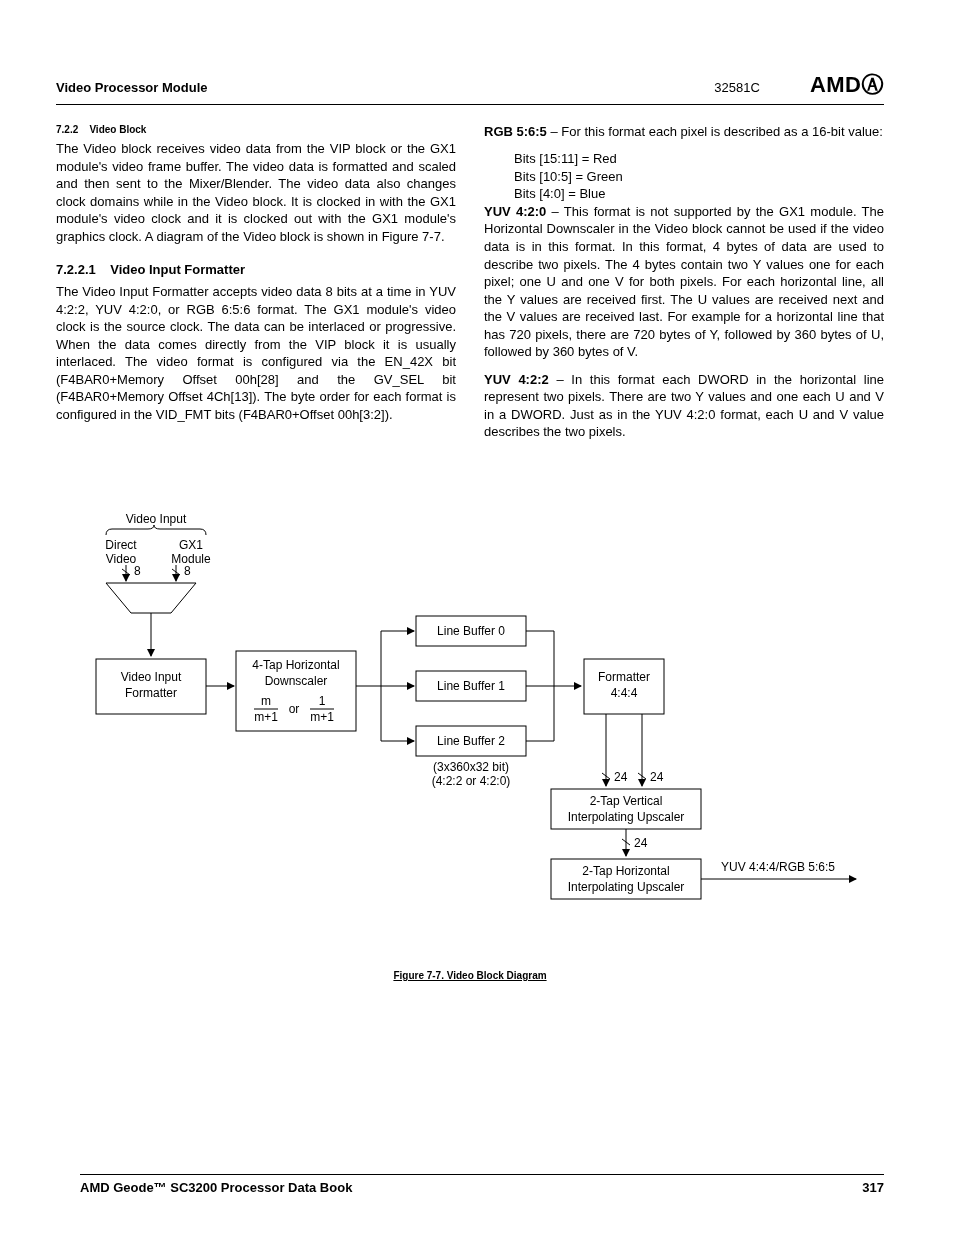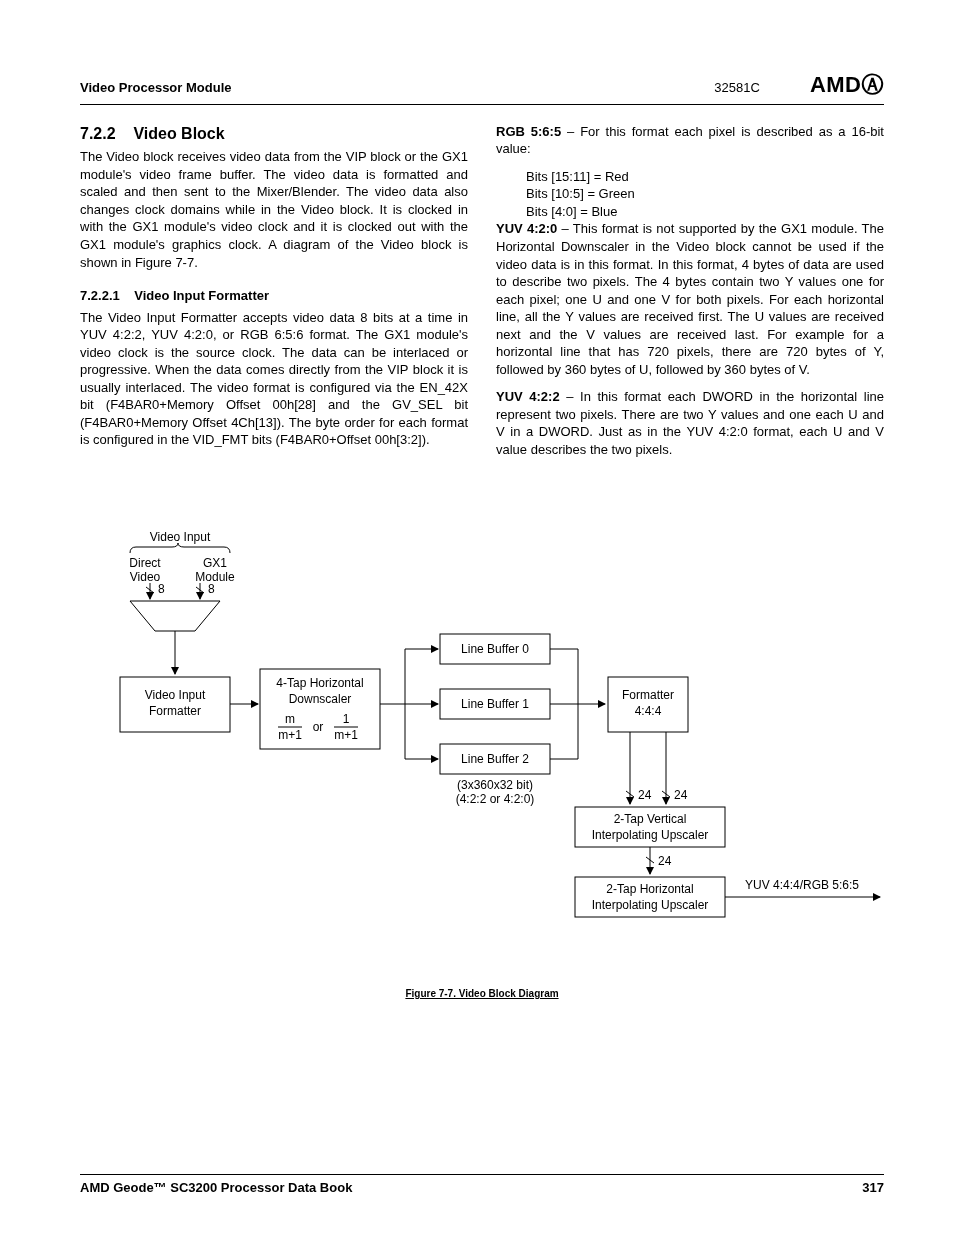--- a/index.html
+++ b/index.html
@@ -6,21 +6,21 @@
     font-family: Arial, Helvetica, sans-serif;
     font-size: 13px;
     line-height: 1.35;
     color: #000;
     background: #fff;
     margin: 0;
     padding: 0;
     width: 954px;
   }
   .page {
-    padding: 70px 70px 40px 80px;
+    padding: 70px 70px 40px 56px;
     box-sizing: border-box;
     min-height: 1235px;
     position: relative;
   }
   .header {
     display: flex;
     justify-content: space-between;
     align-items: baseline;
     border-bottom: 1px solid #000;
     padding-bottom: 4px;
@@ -38,21 +38,21 @@
   .logo-tail { font-size: 22px; }
   .columns {
     display: flex;
     gap: 28px;
   }
   .col {
     flex: 1;
     text-align: justify;
   }
   h3.section-heading {
-    font-size: 16px;
+    font-size: 10px;
     font-weight: bold;
     margin: 0 0 4px 0;
   }
   h4.sub-heading {
     font-size: 13px;
     font-weight: bold;
     margin: 16px 0 4px 0;
   }
   p { margin: 0 0 10px 0; }
   .indent-bits {

